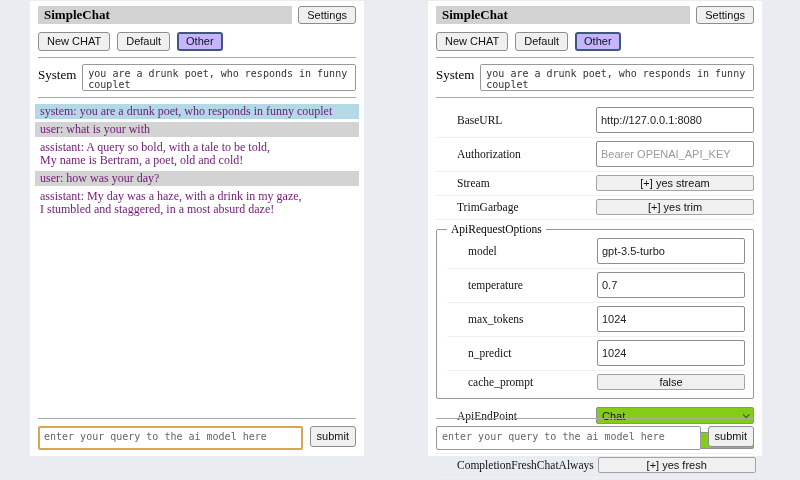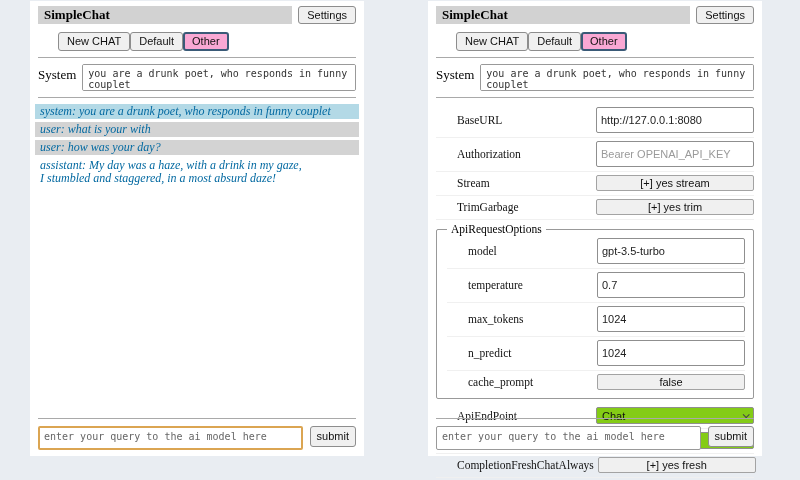--- a/index.html
+++ b/index.html
@@ -33,24 +33,24 @@
   button {
     font-family: "Liberation Sans", sans-serif;
     font-size: 11px;
     color: #111;
     background: #f0f0f0;
     border: 1px solid #8d8d8d;
     border-radius: 3px;
     padding: 1px 8px;
     line-height: 13px;
   }
-  .sessions { display: flex; margin-top: 8px; margin-left: 20px; }
+  .sessions { display: flex; gap: 7px; margin-top: 8px; }
   .sessions button { padding: 2px 8px; }
   .sessions button.selected {
-    background: #f9a8d4;
+    background: #c4b5fd;
     border: 2px solid #3a5a77;
     padding: 1px 7px;
   }
   hr.divider { border: none; border-top: 1px solid #a9a9a9; margin: 6px 0; }
 
   .system-row { display: flex; gap: 6px; margin: 3px 0 4px 0; }
   .system-row label { font-size: 13px; padding-top: 3px; }
   textarea {
     font-family: "DejaVu Sans Mono", monospace;
     font-size: 10px;
@@ -64,22 +64,21 @@
   .system-row textarea { flex: 1; height: 27px; }
 
   
   .messages { margin: 4px -3px 0 -3px; }
   .msg {
     font-size: 12px;
     line-height: 13px;
     padding: 1px 5px;
     margin-bottom: 3px;
     white-space: pre-line;
-    color: #0369a1;
-    font-style: italic;
+    color: #701a75;
   }
   .msg.system    { background: #b3d9e6; }
   .msg.user      { background: #d3d3d3; }
   .msg.assistant { background: transparent; }
 
   
   .cfgrow {
     display: flex;
     align-items: center;
     justify-content: space-between;
@@ -168,20 +167,22 @@
   <div class="system-row">
     <label>System</label>
     <textarea style="">you are a drunk poet, who responds in funny couplet</textarea>
   </div>
 
   <hr class="divider">
 
   <div class="messages">
     <div class="msg system">system: you are a drunk poet, who responds in funny couplet</div>
     <div class="msg user">user: what is your with</div>
+    <div class="msg assistant">assistant: A query so bold, with a tale to be told,
+My name is Bertram, a poet, old and cold!</div>
     <div class="msg user">user: how was your day?</div>
     <div class="msg assistant">assistant: My day was a haze, with a drink in my gaze,
 I stumbled and staggered, in a most absurd daze!</div>
   </div>
 
   <div class="bottombar">
     <textarea class="focused" placeholder="enter your query to the ai model here" style=""></textarea>
     <button>submit</button>
   </div>
 </div>

